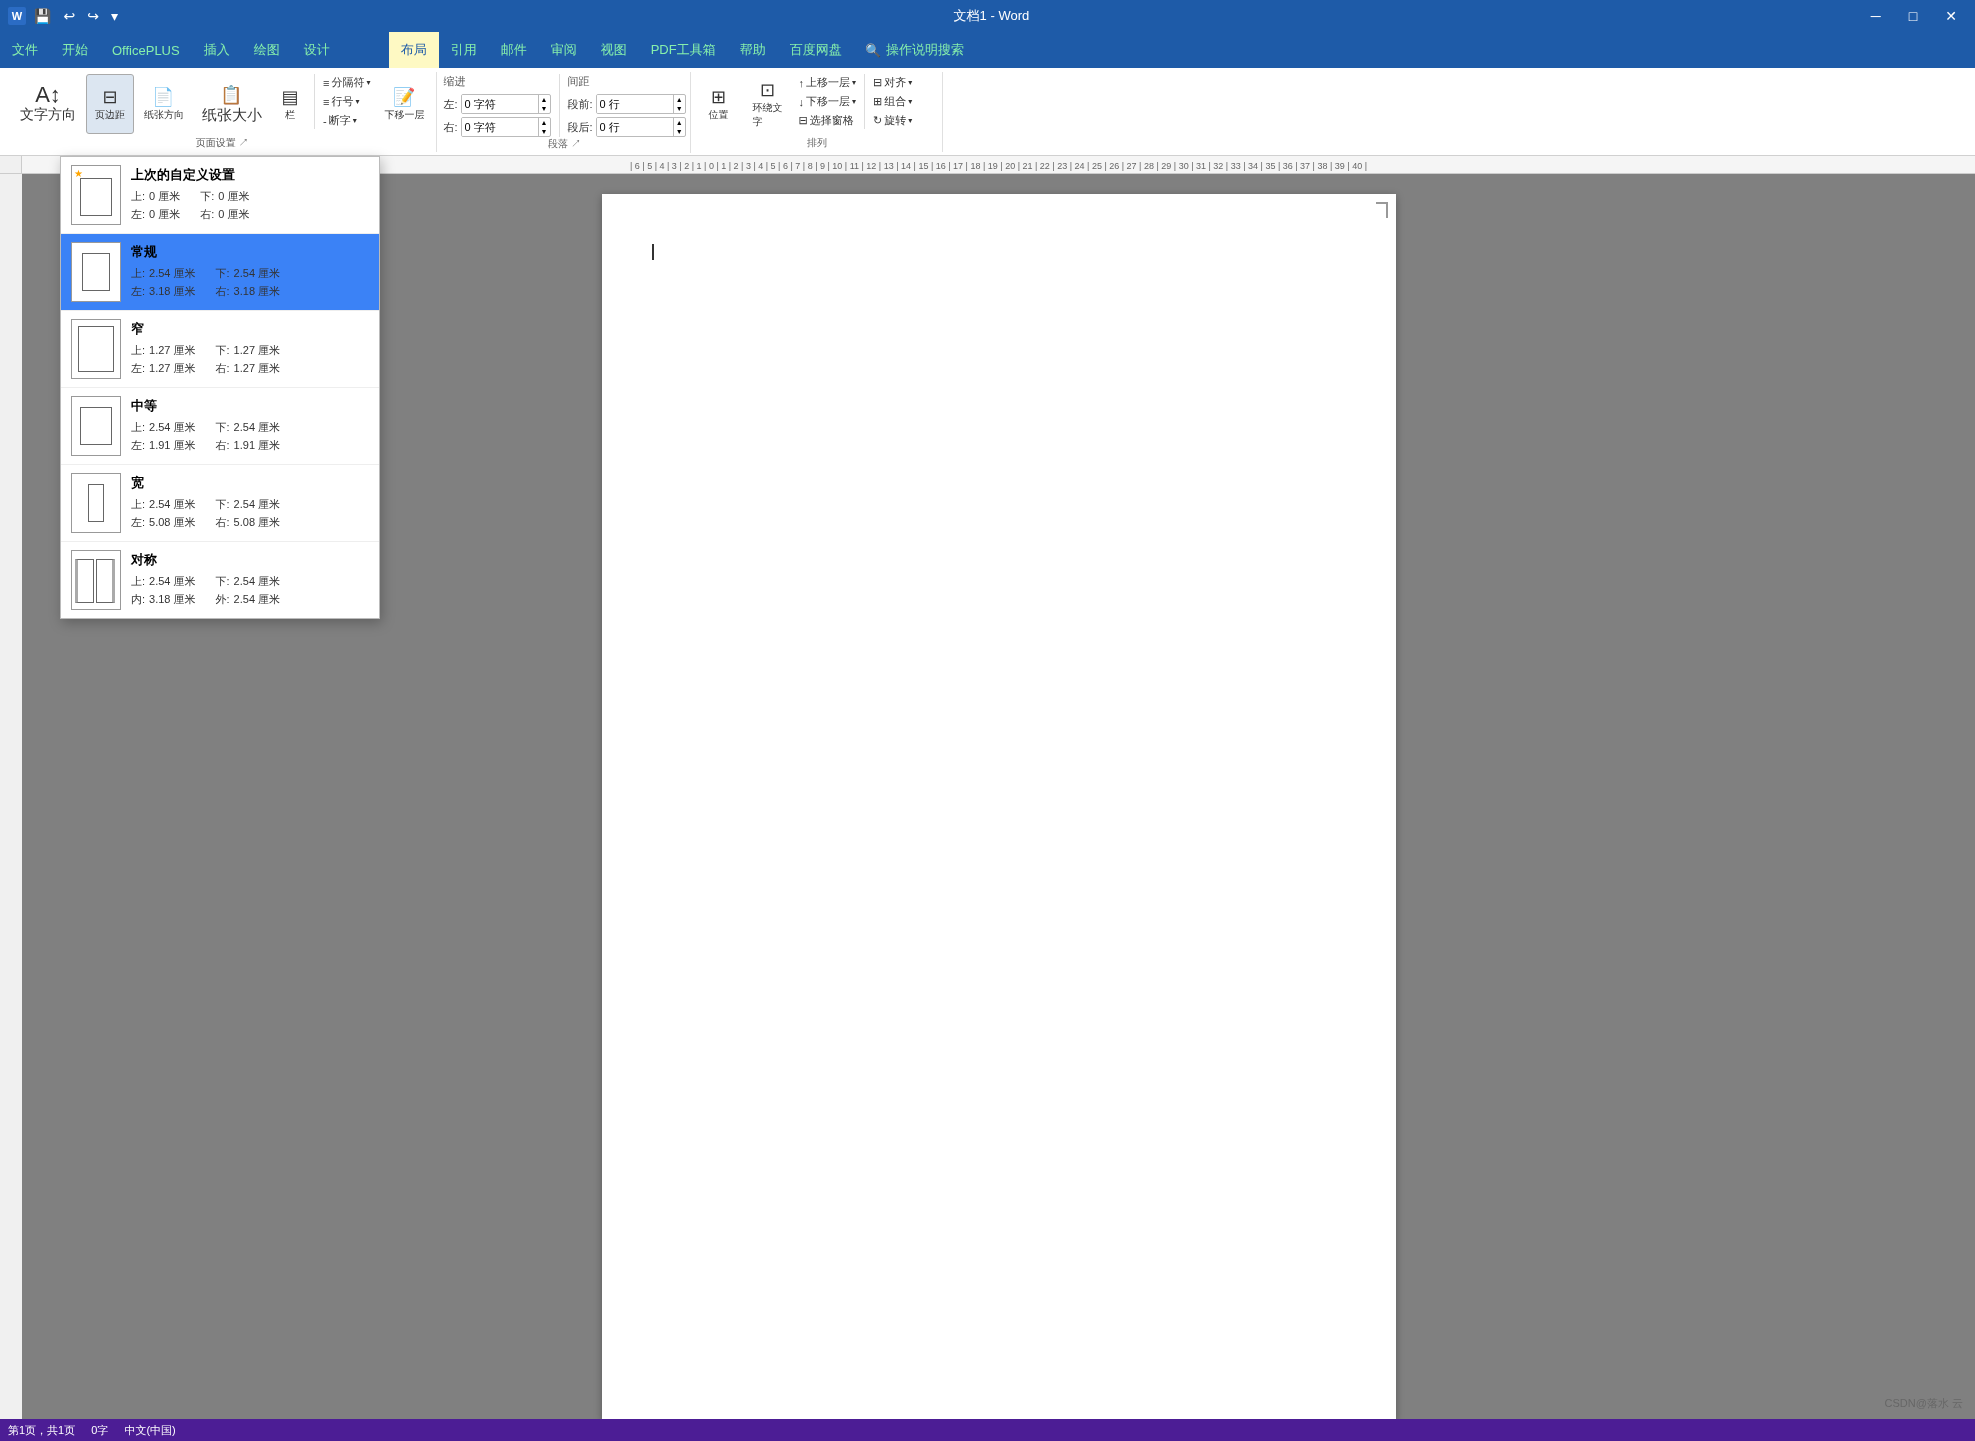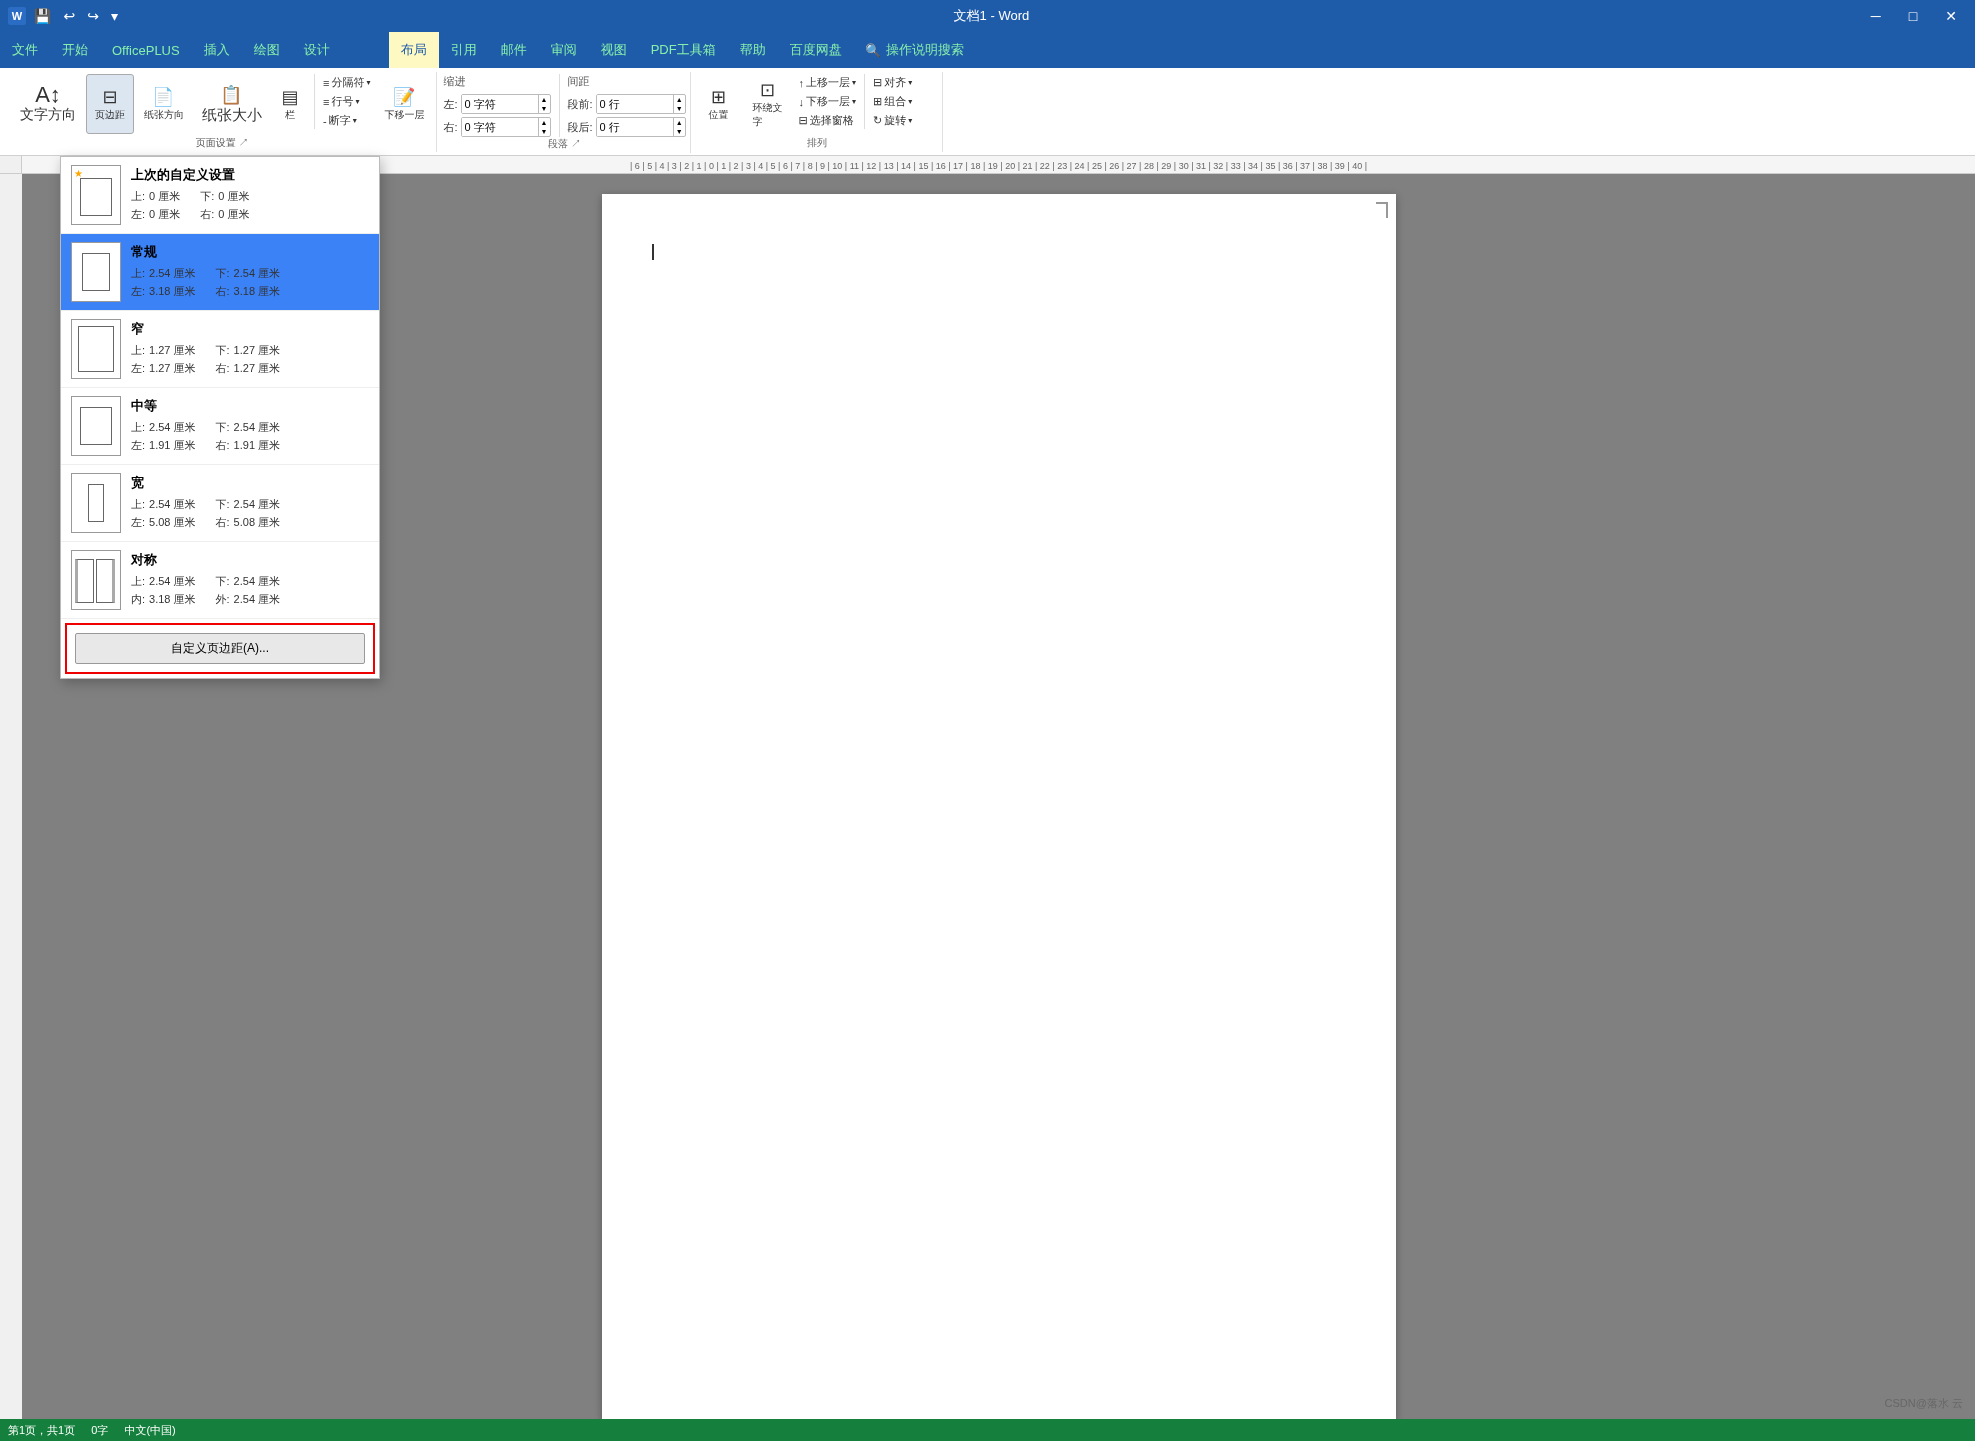--- a/index.html
+++ b/index.html
@@ -165,21 +165,21 @@
     .page {
       background: white;
       width: 794px;
       min-height: 1123px;
       box-shadow: 0 2px 8px rgba(0,0,0,0.3);
       position: relative;
     }
 
     
     .status-bar {
-      background: #15803d;
+      background: #4c1d95;
       color: white;
       height: 22px;
       display: flex;
       align-items: center;
       padding: 0 8px;
       font-size: 11px;
       gap: 16px;
       position: fixed;
       bottom: 0;
       left: 0;
@@ -722,23 +722,20 @@
             </div>
           <div class="margin-detail-cell">
               <span>外:</span>
               <span>2.54 厘米</span>
             </div>
         </div>
       </div>
     </div>
   </div>
 
-  <div class="custom-margin-wrapper">
-    <button class="custom-margin-btn">自定义页边距(A)...</button>
-  </div>
 </div>
 
 <div class="status-bar">
   <span>第1页，共1页</span>
   <span>0字</span>
   <span>中文(中国)</span>
 </div>
 
 <div class="csdn-watermark">CSDN@落水 云</div>
 

